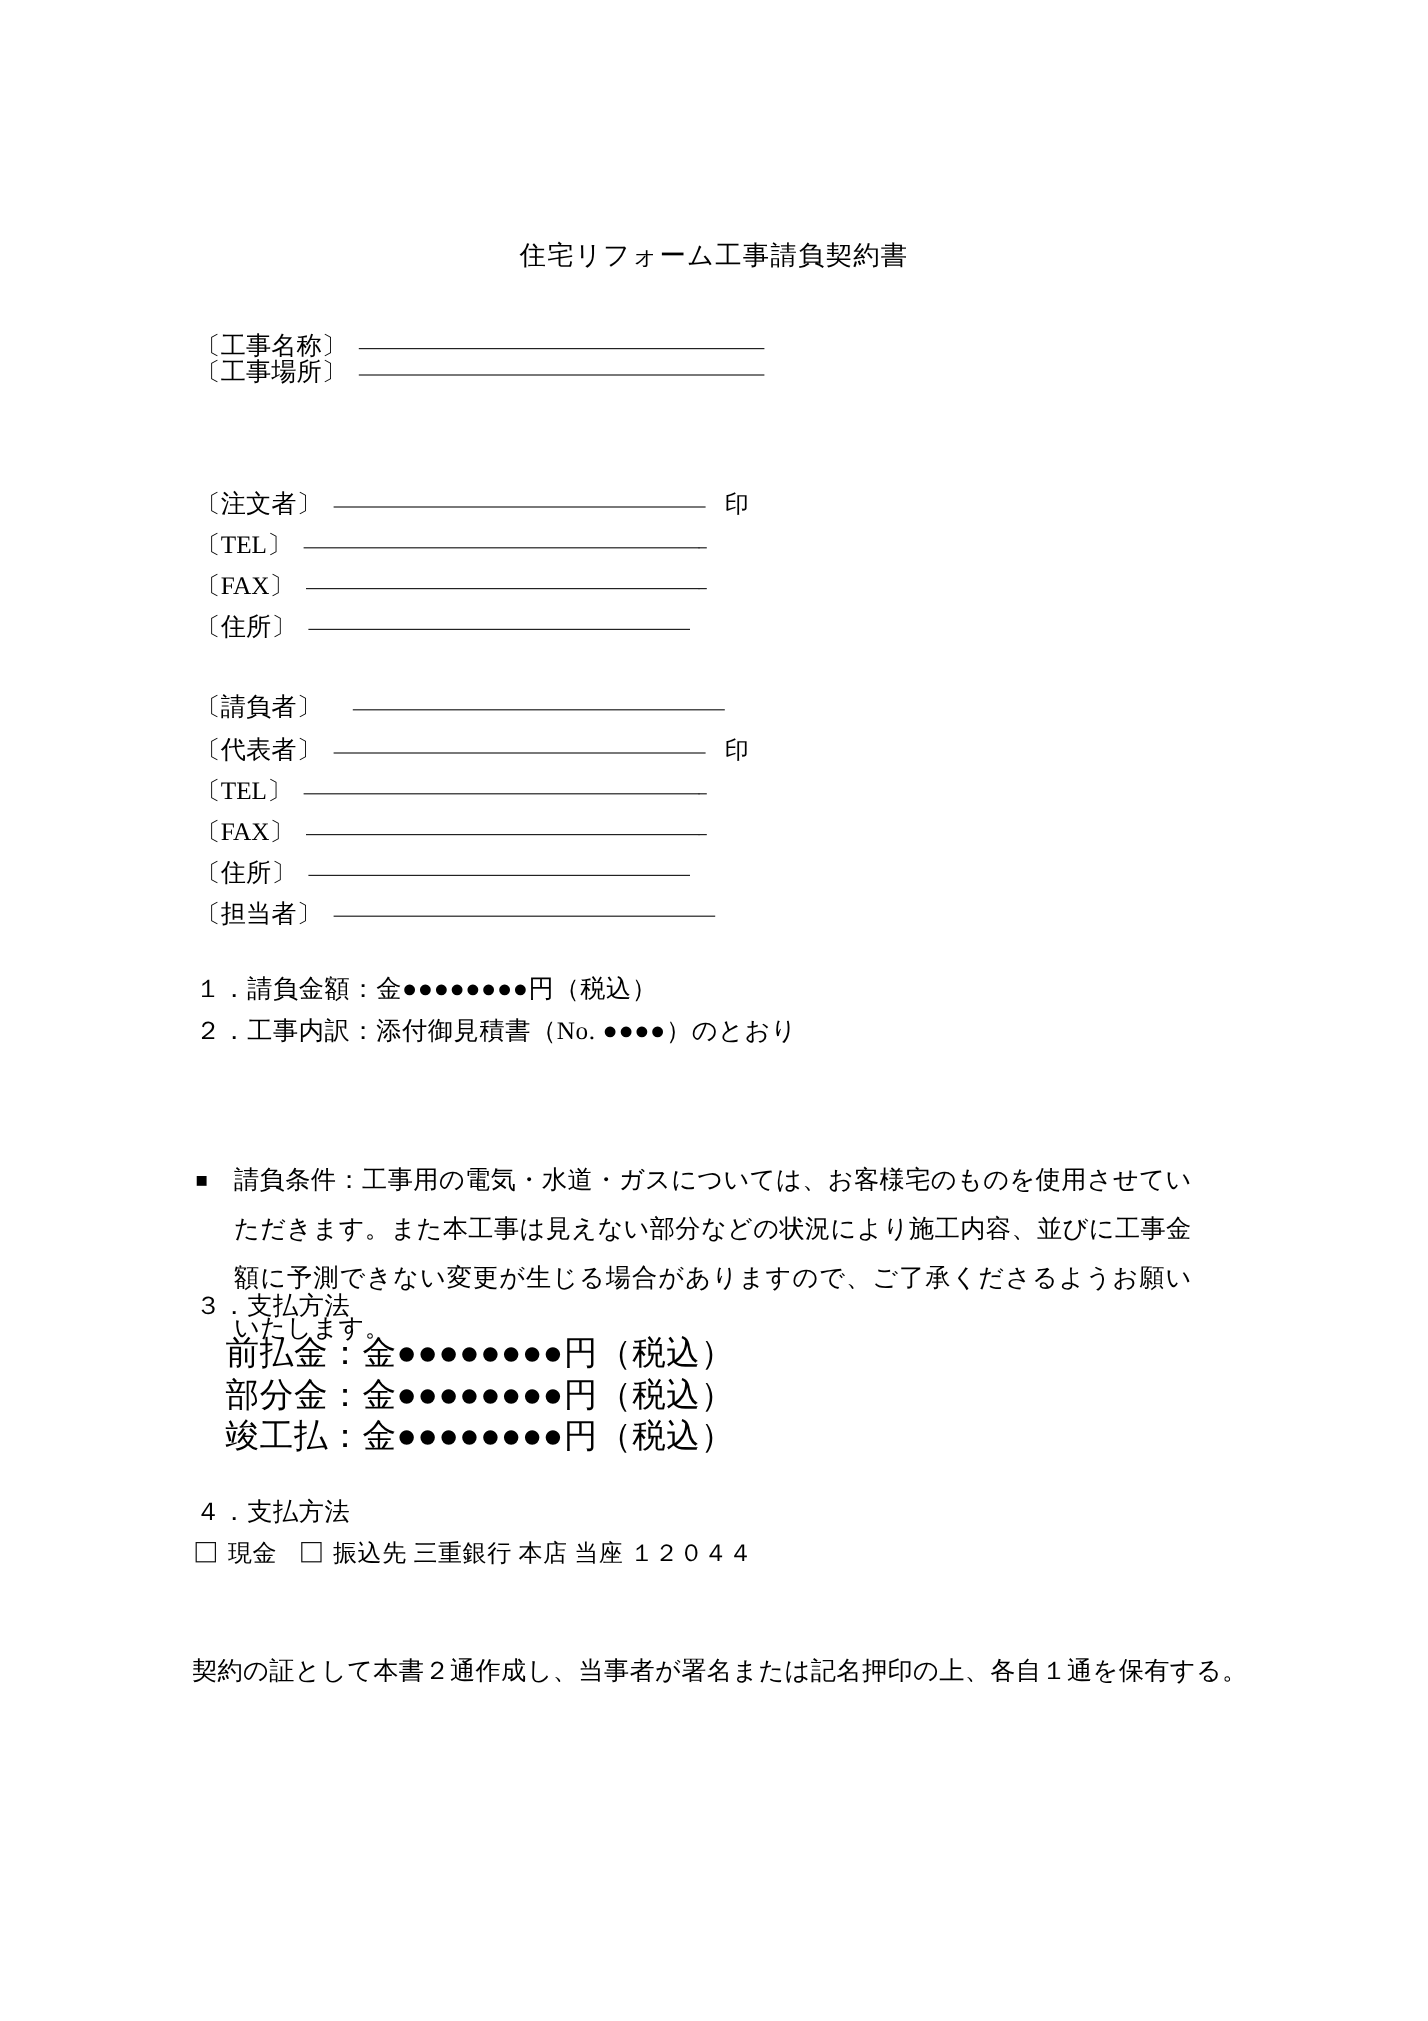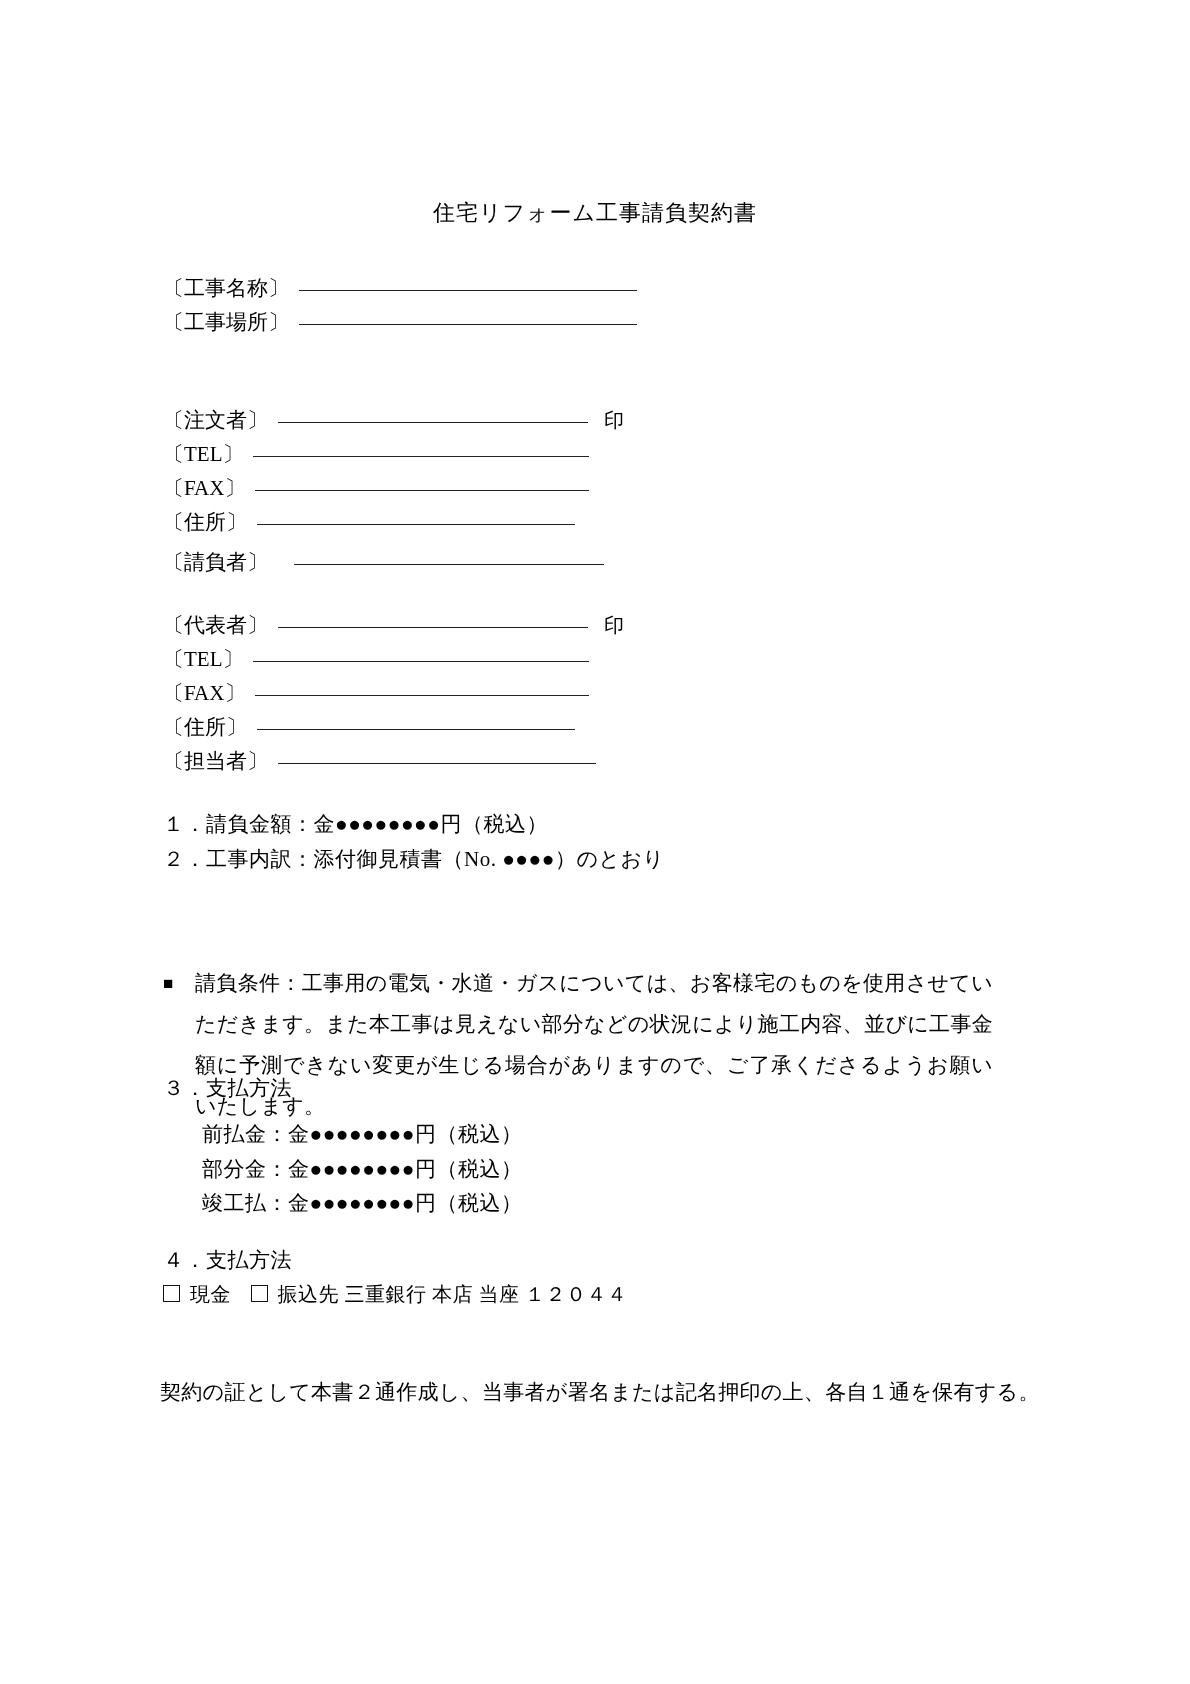--- a/index.html
+++ b/index.html
@@ -74,25 +74,24 @@
   }
   .item-line {
     position: absolute;
     left: 163px;
     font-size: 21px;
     white-space: nowrap;
     letter-spacing: 0.5px;
   }
   .indent-line {
     position: absolute;
-    left: 202px;
-    font-size: 21px;
-    white-space: nowrap;
-    letter-spacing: 0.5px;
-    margin-top: 11px;
+    left: 188px;
+    font-size: 28px;
+    white-space: nowrap;
+    letter-spacing: 0.5px;
   }
 
   
   .condition-block {
     position: absolute;
     left: 163px;
     top: 963px;
     width: 830px;
     font-size: 21px;
     line-height: 41px;
@@ -140,21 +139,21 @@
 
 <div class="page">
 
   <div class="doc-title">住宅リフォーム工事請負契約書</div>
 
   <div class="field-row" style="top:274px;">
     <span class="field-label">〔工事名称〕</span>
     <span class="rule" style="width:338px;"></span>
   </div>
 
-  <div class="field-row" style="top:308px;">
+  <div class="field-row" style="top:296px;">
     <span class="field-label">〔工事場所〕</span>
     <span class="rule" style="width:338px;"></span>
   </div>
 
 
   <div class="field-row" style="top:406px;">
     <span class="field-label">〔注文者〕</span>
     <span class="rule" style="width:310px;"></span>
     <span class="seal">印</span>
   </div>
@@ -167,21 +166,21 @@
   <div class="field-row" style="top:474px;">
     <span class="field-label">〔FAX〕</span>
     <span class="rule tick" style="width:328px;"></span>
   </div>
 
   <div class="field-row" style="top:508px;">
     <span class="field-label">〔住所〕</span>
     <span class="rule" style="width:318px;"></span>
   </div>
 
-  <div class="field-row" style="top:548px;gap:16px;">
+  <div class="field-row" style="top:575px;gap:16px;">
     <span class="field-label">〔請負者〕</span>
     <span class="rule" style="width:310px;"></span>
   </div>
 
   <div class="field-row" style="top:611px;">
     <span class="field-label">〔代表者〕</span>
     <span class="rule" style="width:310px;"></span>
     <span class="seal">印</span>
   </div>
 

